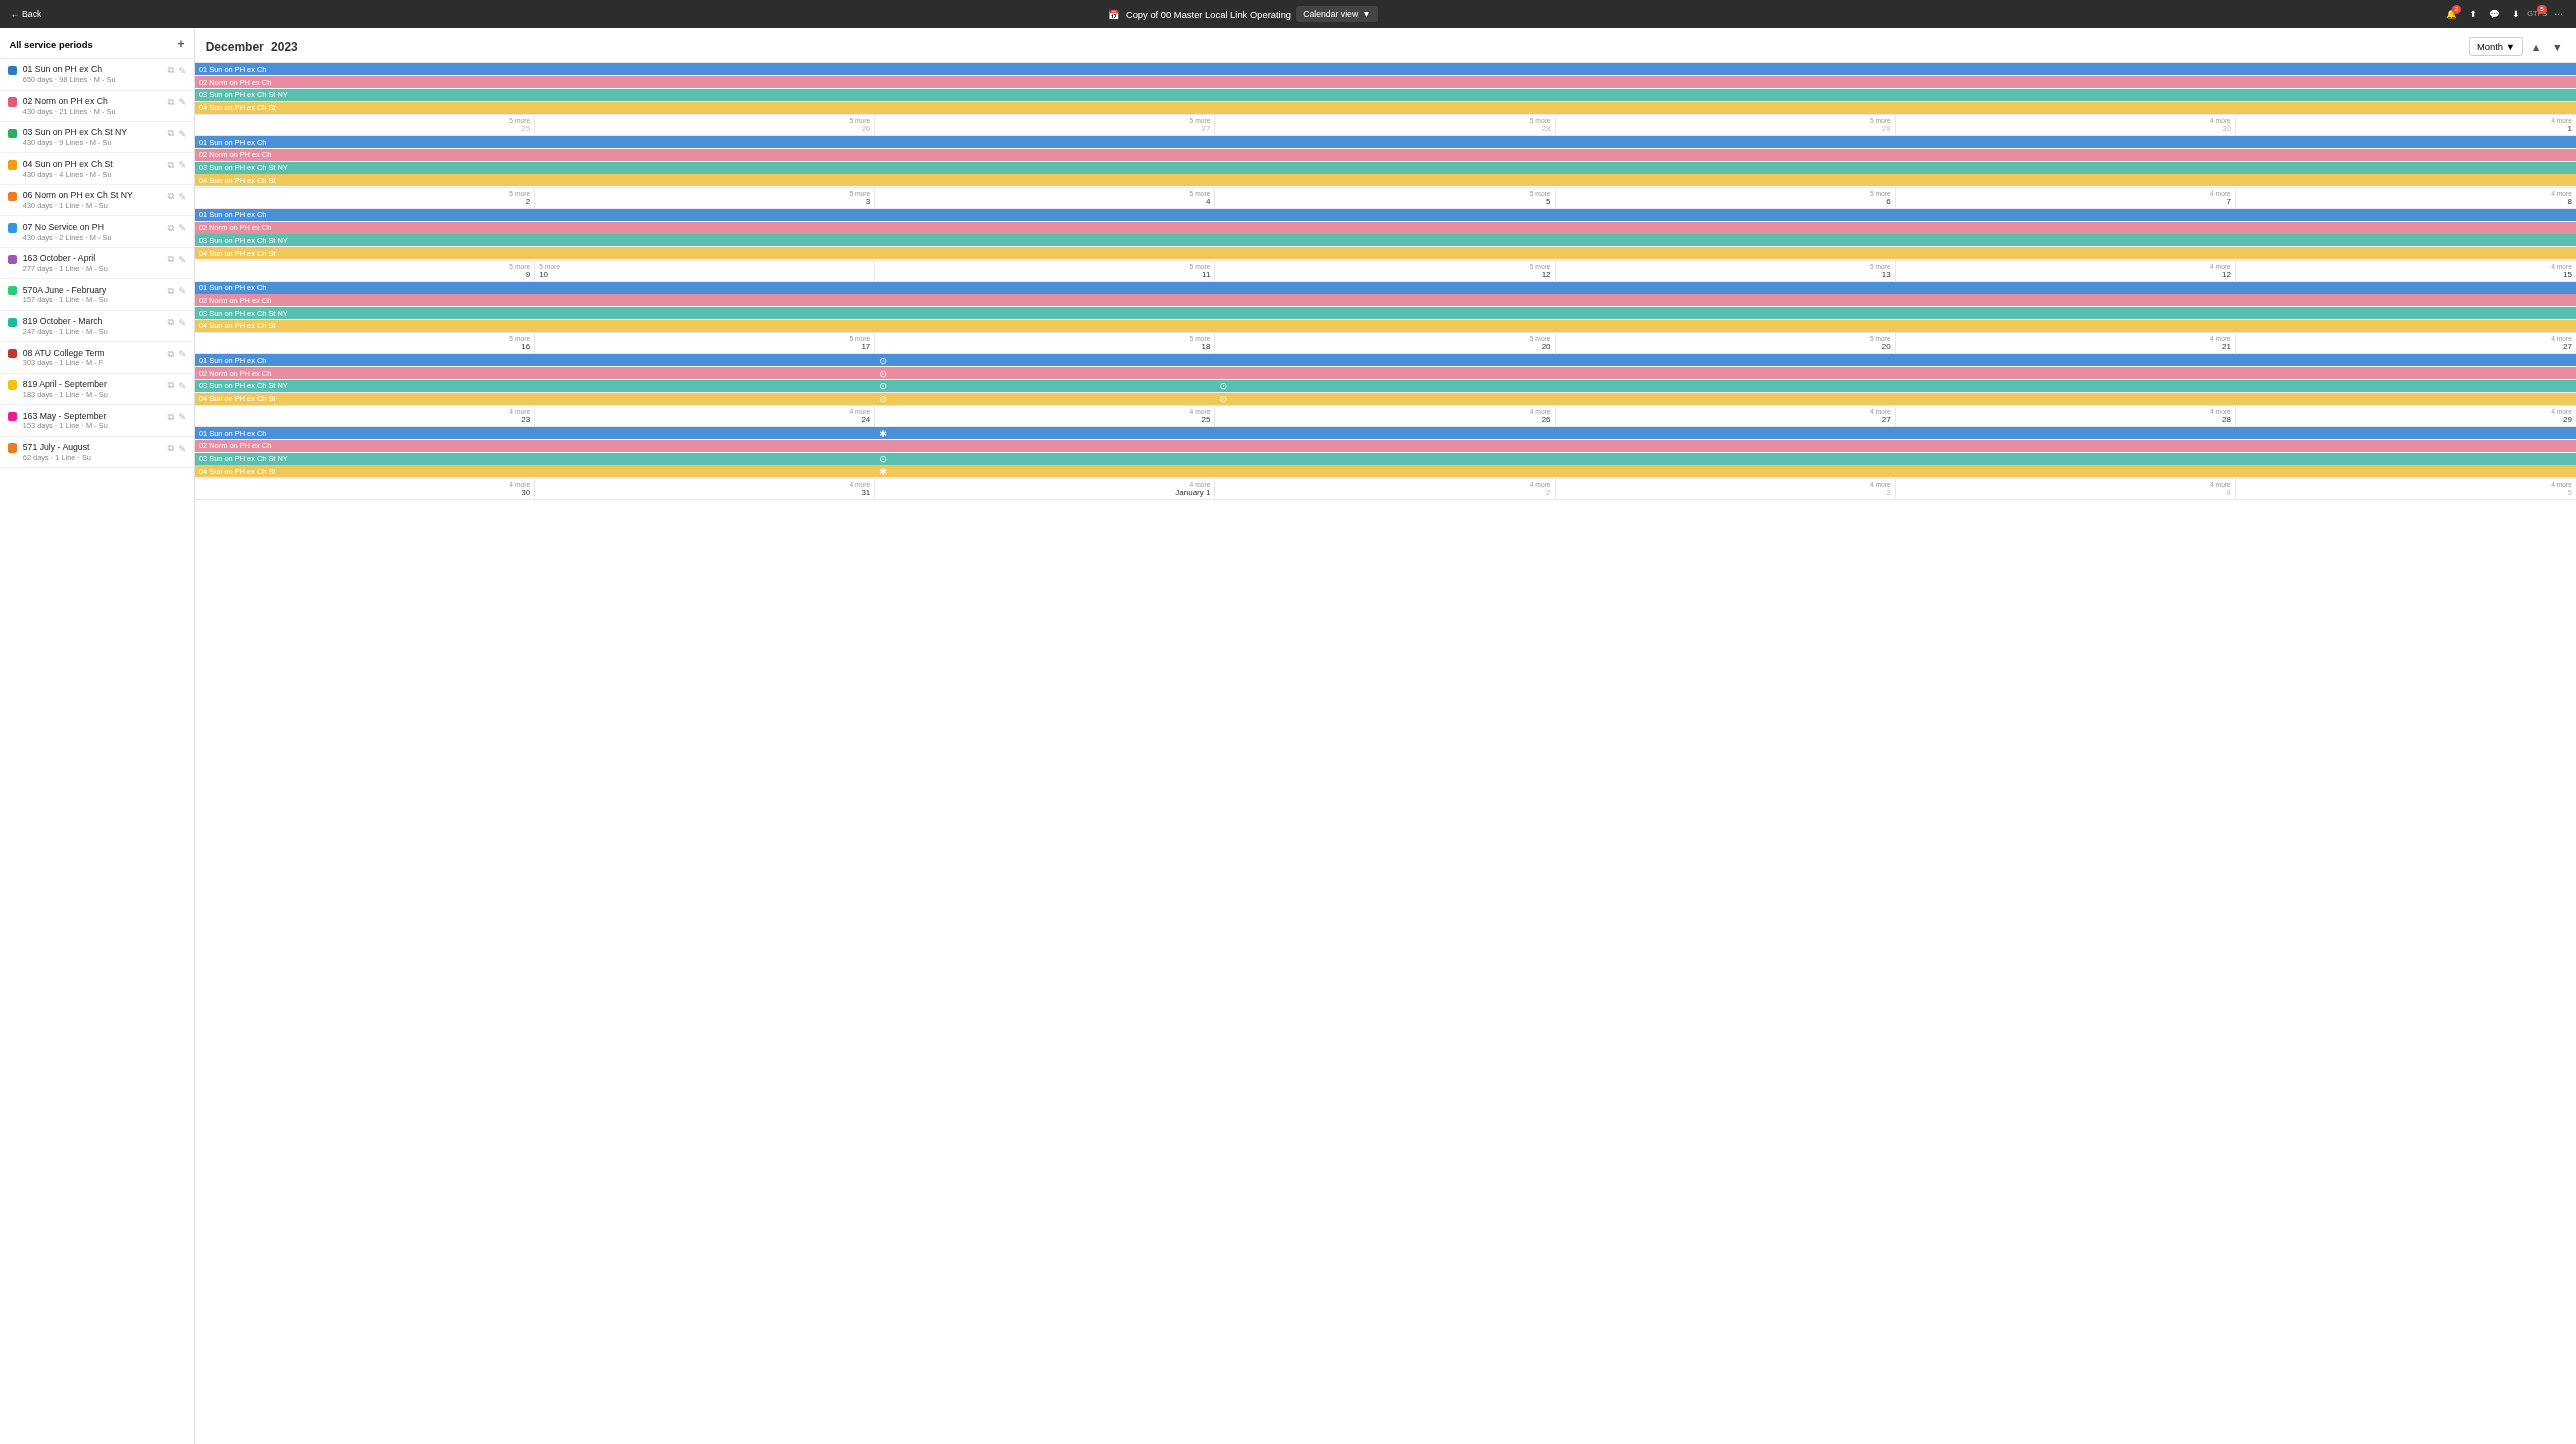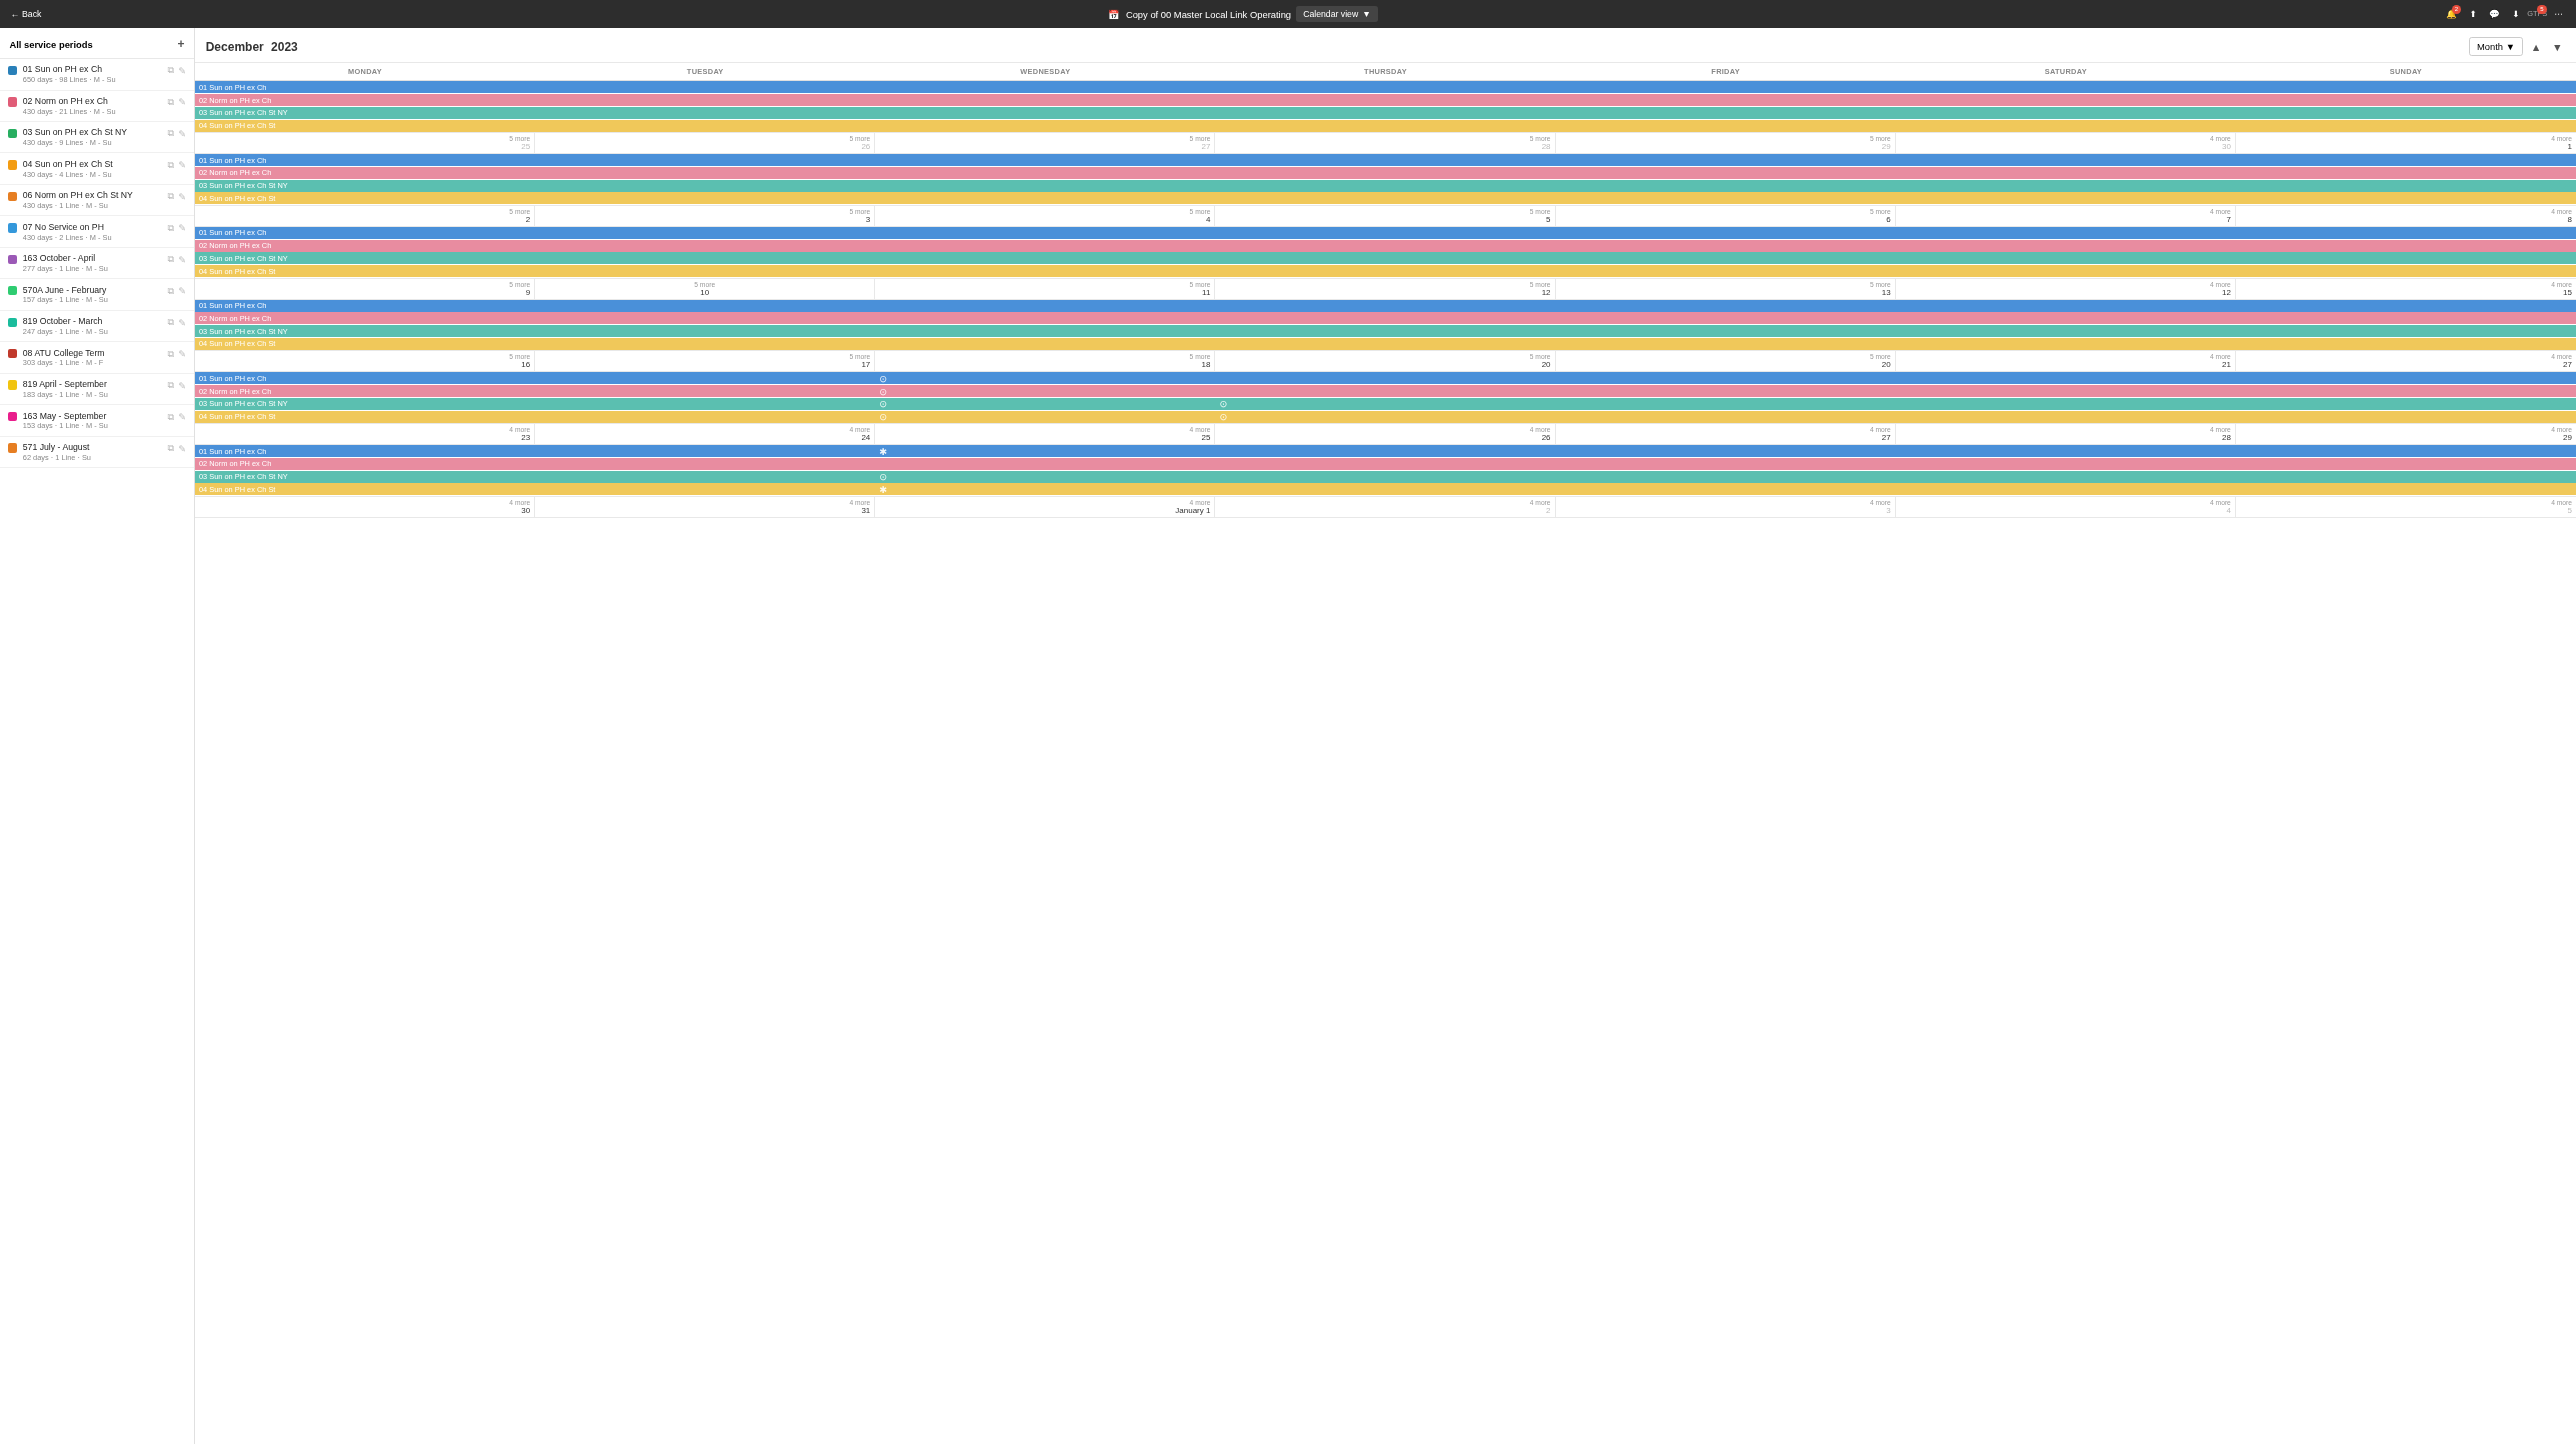--- a/index.html
+++ b/index.html
@@ -311,29 +311,20 @@
       <div class="calendar-controls">
         <div class="month-selector">
           <span>Month</span>
           <span>▼</span>
         </div>
         <span class="nav-arrow">▲</span>
         <span class="nav-arrow">▼</span>
       </div>
     </div>
 
-    <div class="day-headers">
-      <div class="day-header">MONDAY</div>
-      <div class="day-header">TUESDAY</div>
-      <div class="day-header">WEDNESDAY</div>
-      <div class="day-header">THURSDAY</div>
-      <div class="day-header">FRIDAY</div>
-      <div class="day-header">SATURDAY</div>
-      <div class="day-header">SUNDAY</div>
-    </div>
 
     <div id="calendar-body">
         <div class="week-block">
           <div style="display: grid; grid-template-columns: repeat(7, 1fr); height: 12px; margin-bottom: 0.7px;">
             <div style="height: 12px; background: rgb(74, 144, 217); display: flex; align-items: center; padding: 0px 4px; font-size: 7.4px; color: white; overflow: hidden; white-space: nowrap;">
               <span style="font-size:7.4px;">01 Sun on PH ex Ch</span>
             </div>
             <div style="height: 12px; background: rgb(74, 144, 217); display: flex; align-items: center; padding: 0px 4px; font-size: 7.4px; color: white; overflow: hidden; white-space: nowrap;"></div>
             <div style="height: 12px; background: rgb(74, 144, 217); display: flex; align-items: center; padding: 0px 4px; font-size: 7.4px; color: white; overflow: hidden; white-space: nowrap;"></div>
             <div style="height: 12px; background: rgb(74, 144, 217); display: flex; align-items: center; padding: 0px 4px; font-size: 7.4px; color: white; overflow: hidden; white-space: nowrap;"></div>
@@ -524,21 +515,21 @@
             <div style="height: 12px; background: rgb(240, 200, 90); display: flex; align-items: center; padding: 0px 4px; font-size: 7.4px; color: white; overflow: hidden; white-space: nowrap;"></div>
             <div style="height: 12px; background: rgb(240, 200, 90); display: flex; align-items: center; padding: 0px 4px; font-size: 7.4px; color: white; overflow: hidden; white-space: nowrap;"></div>
             <div style="height: 12px; background: rgb(240, 200, 90); display: flex; align-items: center; padding: 0px 4px; font-size: 7.4px; color: white; overflow: hidden; white-space: nowrap;"></div>
             <div style="height: 12px; background: rgb(240, 200, 90); display: flex; align-items: center; padding: 0px 4px; font-size: 7.4px; color: white; overflow: hidden; white-space: nowrap;"></div>
           </div>
           <div style="display: grid; grid-template-columns: repeat(7, 1fr); border-top: 0.7px solid rgb(232, 232, 232);">
             <div style="padding: 2px 4px; border-right: 0.7px solid rgb(232, 232, 232); text-align: right;">
       <div style="font-size:6.7px; color:#999;">5 more</div>
       <div style="font-size:8px; font-weight:500; color:#333;">9</div>
     </div>
-            <div style="padding: 2px 4px; border-right: 0.7px solid rgb(232, 232, 232); text-align: center;">
+            <div style="padding: 2px 4px; border-right: 0.7px solid rgb(232, 232, 232); text-align: left;">
       <div style="font-size:6.7px; color:#999;">5 more</div>
       <div style="font-size:8px; font-weight:500; color:#333;">10</div>
     </div>
             <div style="padding: 2px 4px; border-right: 0.7px solid rgb(232, 232, 232); text-align: right;">
       <div style="font-size:6.7px; color:#999;">5 more</div>
       <div style="font-size:8px; font-weight:500; color:#333;">11</div>
     </div>
             <div style="padding: 2px 4px; border-right: 0.7px solid rgb(232, 232, 232); text-align: right;">
       <div style="font-size:6.7px; color:#999;">5 more</div>
       <div style="font-size:8px; font-weight:500; color:#333;">12</div>

